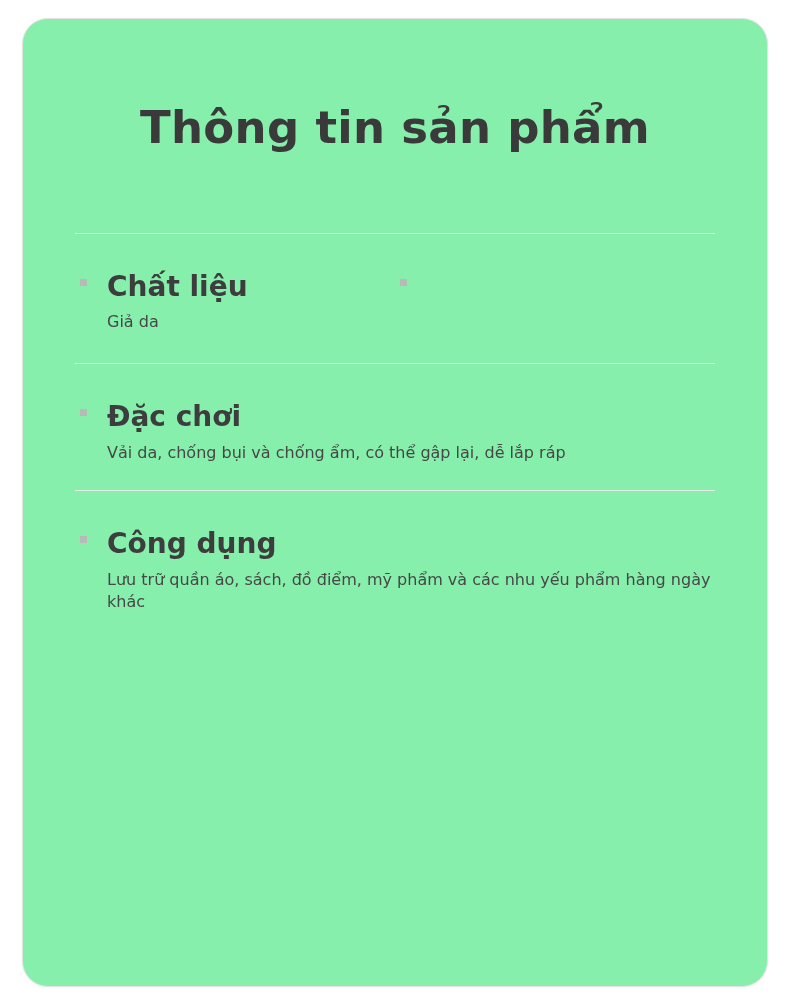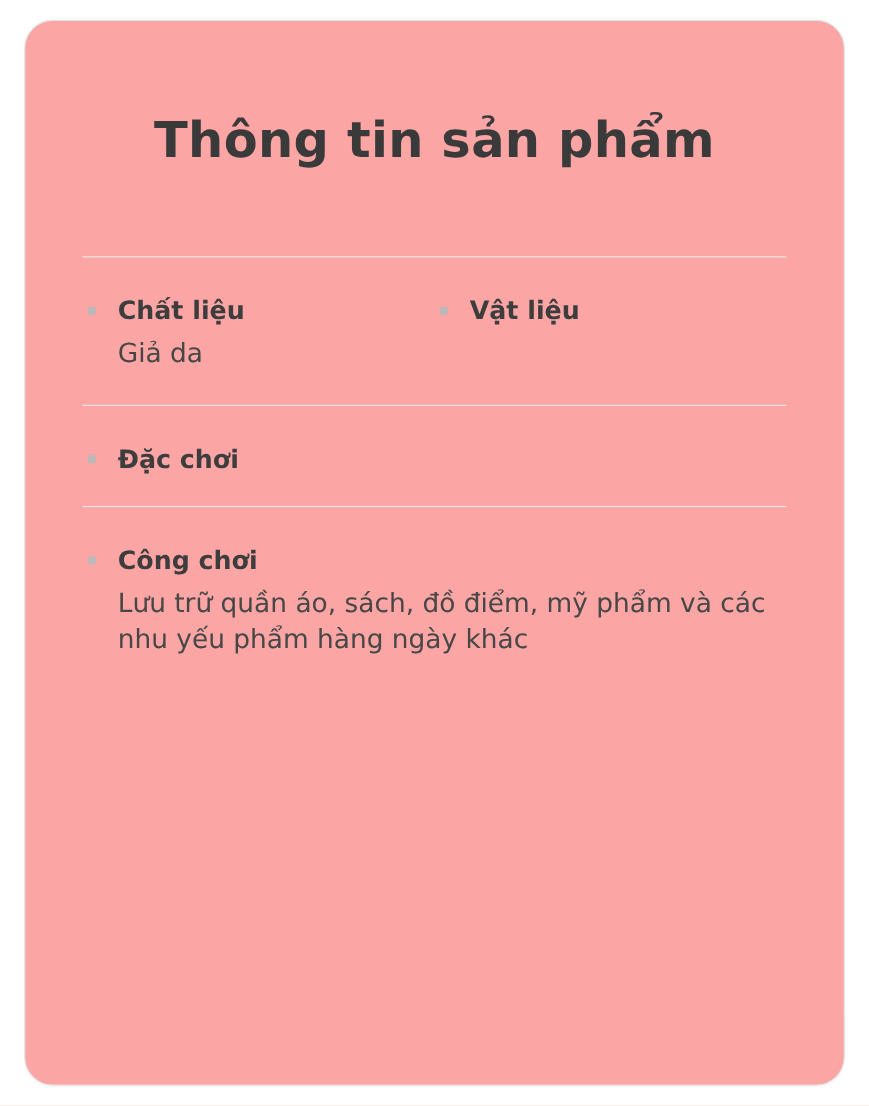--- a/index.html
+++ b/index.html
@@ -20,21 +20,21 @@
     height: 1005px;
     box-sizing: border-box;
     padding: 18px 22px;
   }
 
   .card {
     position: relative;
     width: 100%;
     height: 100%;
     box-sizing: border-box;
-    background: #fca5a5;
+    background: #86efac;
     border: 1px solid #e3e3e3;
     border-radius: 26px;
     box-shadow: 0 1px 3px rgba(0,0,0,0.04);
     overflow: hidden;
   }
 
   .card-inner {
     box-sizing: border-box;
     padding: 84px 52px 40px 52px;
   }
@@ -75,28 +75,28 @@
   .bullet {
     position: absolute;
     left: 5px;
     top: 11px;
     width: 7px;
     height: 7px;
     background: #b9b9b9;
   }
 
   .spec-label {
-    font-size: 23px;
+    font-size: 28px;
     font-weight: bold;
     color: #3d3d3d;
     line-height: 1.35;
   }
 
   .spec-value {
-    font-size: 24px;
+    font-size: 16px;
     color: #474747;
     line-height: 1.38;
     margin-top: 6px;
   }
 
   .block {
     padding: 34px 0 26px 0;
   }
   .block.last { padding-bottom: 30px; }
 
@@ -117,40 +117,40 @@
         <div class="spec-col">
           <div class="spec-item">
             <span class="bullet"></span>
             <div class="spec-label">Chất liệu</div>
             <div class="spec-value">Giả da</div>
           </div>
         </div>
         <div class="spec-col">
           <div class="spec-item">
             <span class="bullet"></span>
-            <div class="spec-label">Vật liệu</div>
           </div>
         </div>
       </div>
 
       <div class="divider"></div>
 
       <div class="block">
         <div class="spec-item">
           <span class="bullet"></span>
           <div class="spec-label">Đặc chơi</div>
+          <div class="spec-value">Vải da, chống bụi và chống ẩm, có thể gập lại, dễ lắp ráp</div>
         </div>
       </div>
 
       <div class="divider"></div>
 
       <div class="block last">
         <div class="spec-item">
           <span class="bullet"></span>
-          <div class="spec-label">Công chơi</div>
+          <div class="spec-label">Công dụng</div>
           <div class="spec-value">Lưu trữ quần áo, sách, đồ điểm, mỹ phẩm và các nhu yếu phẩm hàng ngày khác</div>
         </div>
       </div>
 
       <div class="filler"></div>
 
     </div>
   </div>
 </div>
 

